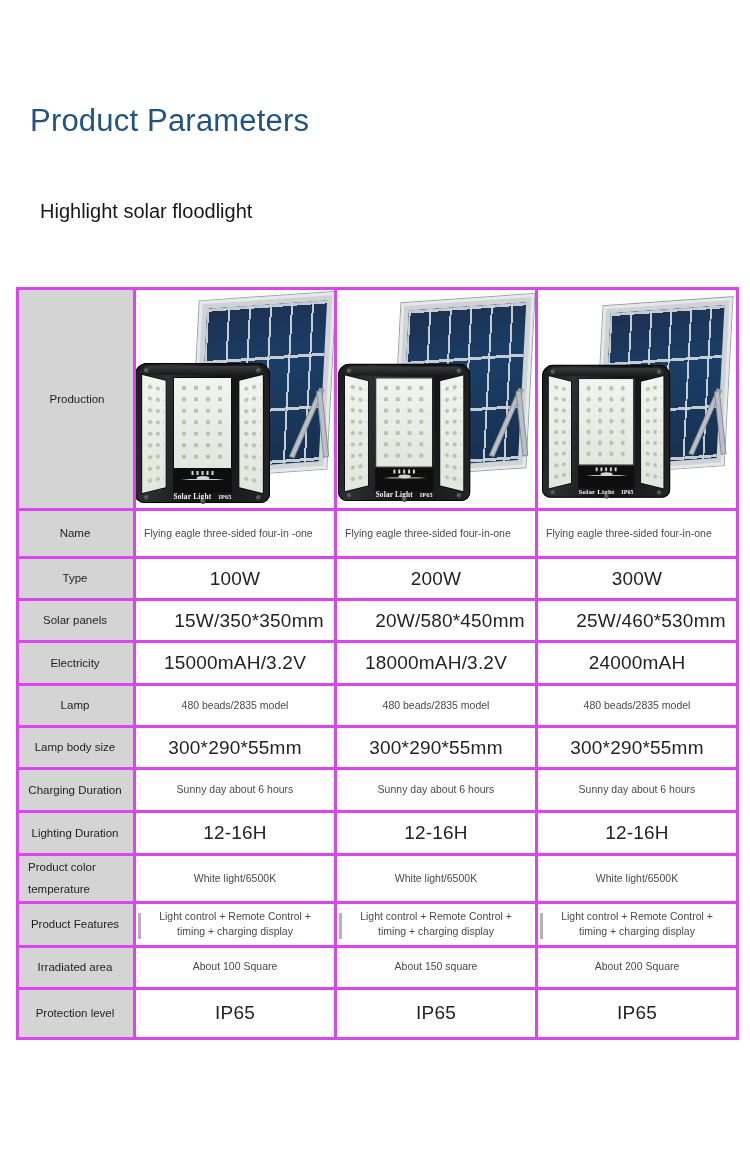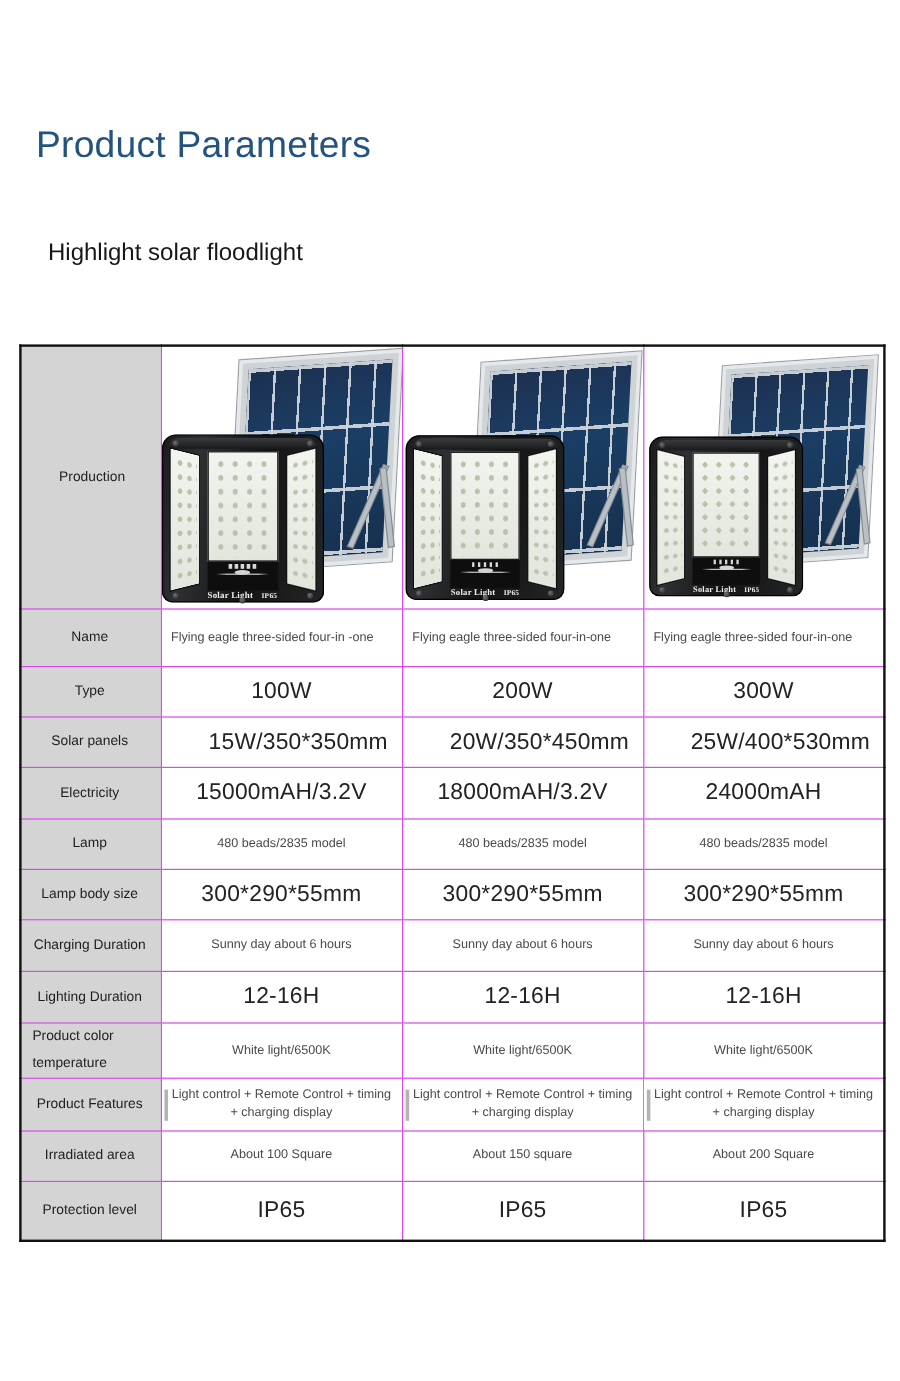--- a/index.html
+++ b/index.html
@@ -25,21 +25,21 @@
 
   
   .spec-table {
     position: absolute; left: 16px; top: 287px;
     width: 720px;
     border-collapse: collapse;
     table-layout: fixed;
     border: 2px solid #111;
   }
   .spec-table td {
-    border: 1px solid #d946ef;
+    border: 3px solid #d946ef;
     vertical-align: middle;
     text-align: center;
     color: #2b2b2b;
   }
   col.c-label { width: 117px; }
   col.c-val   { width: 201px; }
 
   td.label {
     background: #d4d4d4;
     text-align: left;
@@ -374,22 +374,22 @@
         </tr>
         <tr class="r-type">
           <td class="label centered">Type</td>
           <td class="val big">100W</td>
           <td class="val big">200W</td>
           <td class="val big">300W</td>
         </tr>
         <tr class="r-solar">
           <td class="label centered">Solar panels</td>
           <td class="val big">15W/350*350mm</td>
-          <td class="val big">20W/350*450mm</td>
-          <td class="val big">25W/400*530mm</td>
+          <td class="val big">20W/580*450mm</td>
+          <td class="val big">25W/460*530mm</td>
         </tr>
         <tr class="r-elec">
           <td class="label centered">Electricity</td>
           <td class="val big">15000mAH/3.2V</td>
           <td class="val big">18000mAH/3.2V</td>
           <td class="val big">24000mAH</td>
         </tr>
         <tr class="r-lamp">
           <td class="label centered">Lamp</td>
           <td class="val small">480 beads/2835 model</td>

